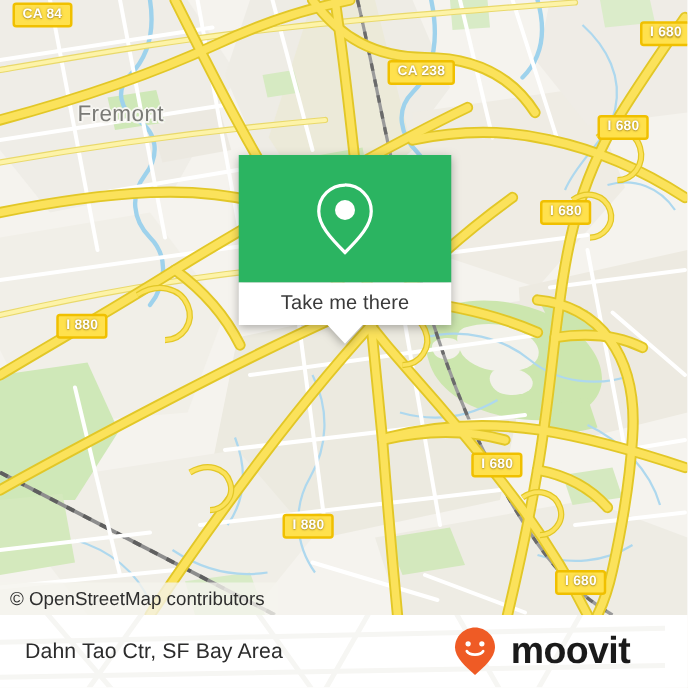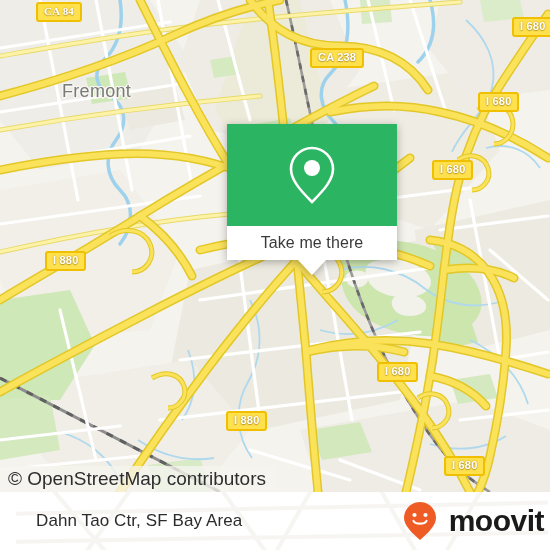--- a/index.html
+++ b/index.html
@@ -69,33 +69,32 @@
   
   #attribution {
     position: absolute;
     left: 0;
     bottom: 0;
     height: 26px;
     padding: 0 10px 0 8px;
     display: flex;
     align-items: center;
     background: rgba(245,244,238,0.80);
-    font-size: 19px;
+    font-size: 15px;
     color: #2e2e2e;
     white-space: nowrap;
   }
 
   
   #callout {
     position: absolute;
     left: 191px;
     top: 124px;
     width: 170px;
     filter: drop-shadow(0 2px 4px rgba(0,0,0,0.30));
-    margin-left: 36px;
   }
   #callout-top {
     height: 102px;
     background: #2bb461;
     display: flex;
     align-items: center;
     justify-content: center;
   }
   #callout-bottom {
     height: 34px;
@@ -115,21 +114,21 @@
     width: 0;
     height: 0;
     border-left: 14px solid transparent;
     border-right: 14px solid transparent;
     border-top: 15px solid #ffffff;
   }
 
   
   #footer {
     position: absolute;
-    left: 16px;
+    left: 0;
     top: 492px;
     width: 532px;
     height: 58px;
     background: #ffffff;
     display: flex;
     align-items: center;
     justify-content: space-between;
     overflow: hidden;
   }
   #footer-bg {
@@ -141,21 +140,21 @@
   #footer-title {
     position: relative;
     margin-left: 20px;
     font-size: 17px;
     color: #2c2c2c;
     white-space: nowrap;
     letter-spacing: 0.1px;
   }
   #brand {
     position: relative;
-    margin-right: 4px;
+    margin-right: 28px;
     display: flex;
     align-items: center;
     gap: 12px;
   }
   #brand-text {
     font-size: 30px;
     font-weight: bold;
     color: #1a1a1a;
     letter-spacing: -0.5px;
     line-height: 30px;
@@ -363,21 +362,21 @@
           <path d="M478,110 C492,100 508,104 512,118 C516,132 506,144 494,144"></path>
           <path d="M458,160 C470,152 484,156 488,168 C492,180 482,190 472,190"></path>
           <path d="M152,378 C166,370 180,374 184,386 C188,398 178,408 168,408"></path>
           <path d="M418,398 C430,390 444,394 448,406 C452,418 442,428 432,428"></path>
         </g>
       </g>
     </svg>
 
     <div class="place-label" style="left:62px; top:81px;">Fremont</div>
 
-    <div class="shield" style="left:36px; top:2px;font-family:Liberation Serif, serif;">CA 84</div>
+    <div class="shield" style="left:10px; top:2px;">CA 84</div>
     <div class="shield" style="left:310px; top:32px;margin-top:16px;">CA 238</div>
     <div class="shield" style="left:512px; top:17px;">I 680</div>
     <div class="shield" style="left:478px; top:92px;">I 680</div>
     <div class="shield" style="left:432px; top:160px;">I 680</div>
     <div class="shield" style="left:45px; top:251px;">I 880</div>
     <div class="shield" style="left:226px; top:411px;">I 880</div>
     <div class="shield" style="left:377px; top:362px;">I 680</div>
     <div class="shield" style="left:444px; top:456px;">I 680</div>
 
     <div id="callout">

